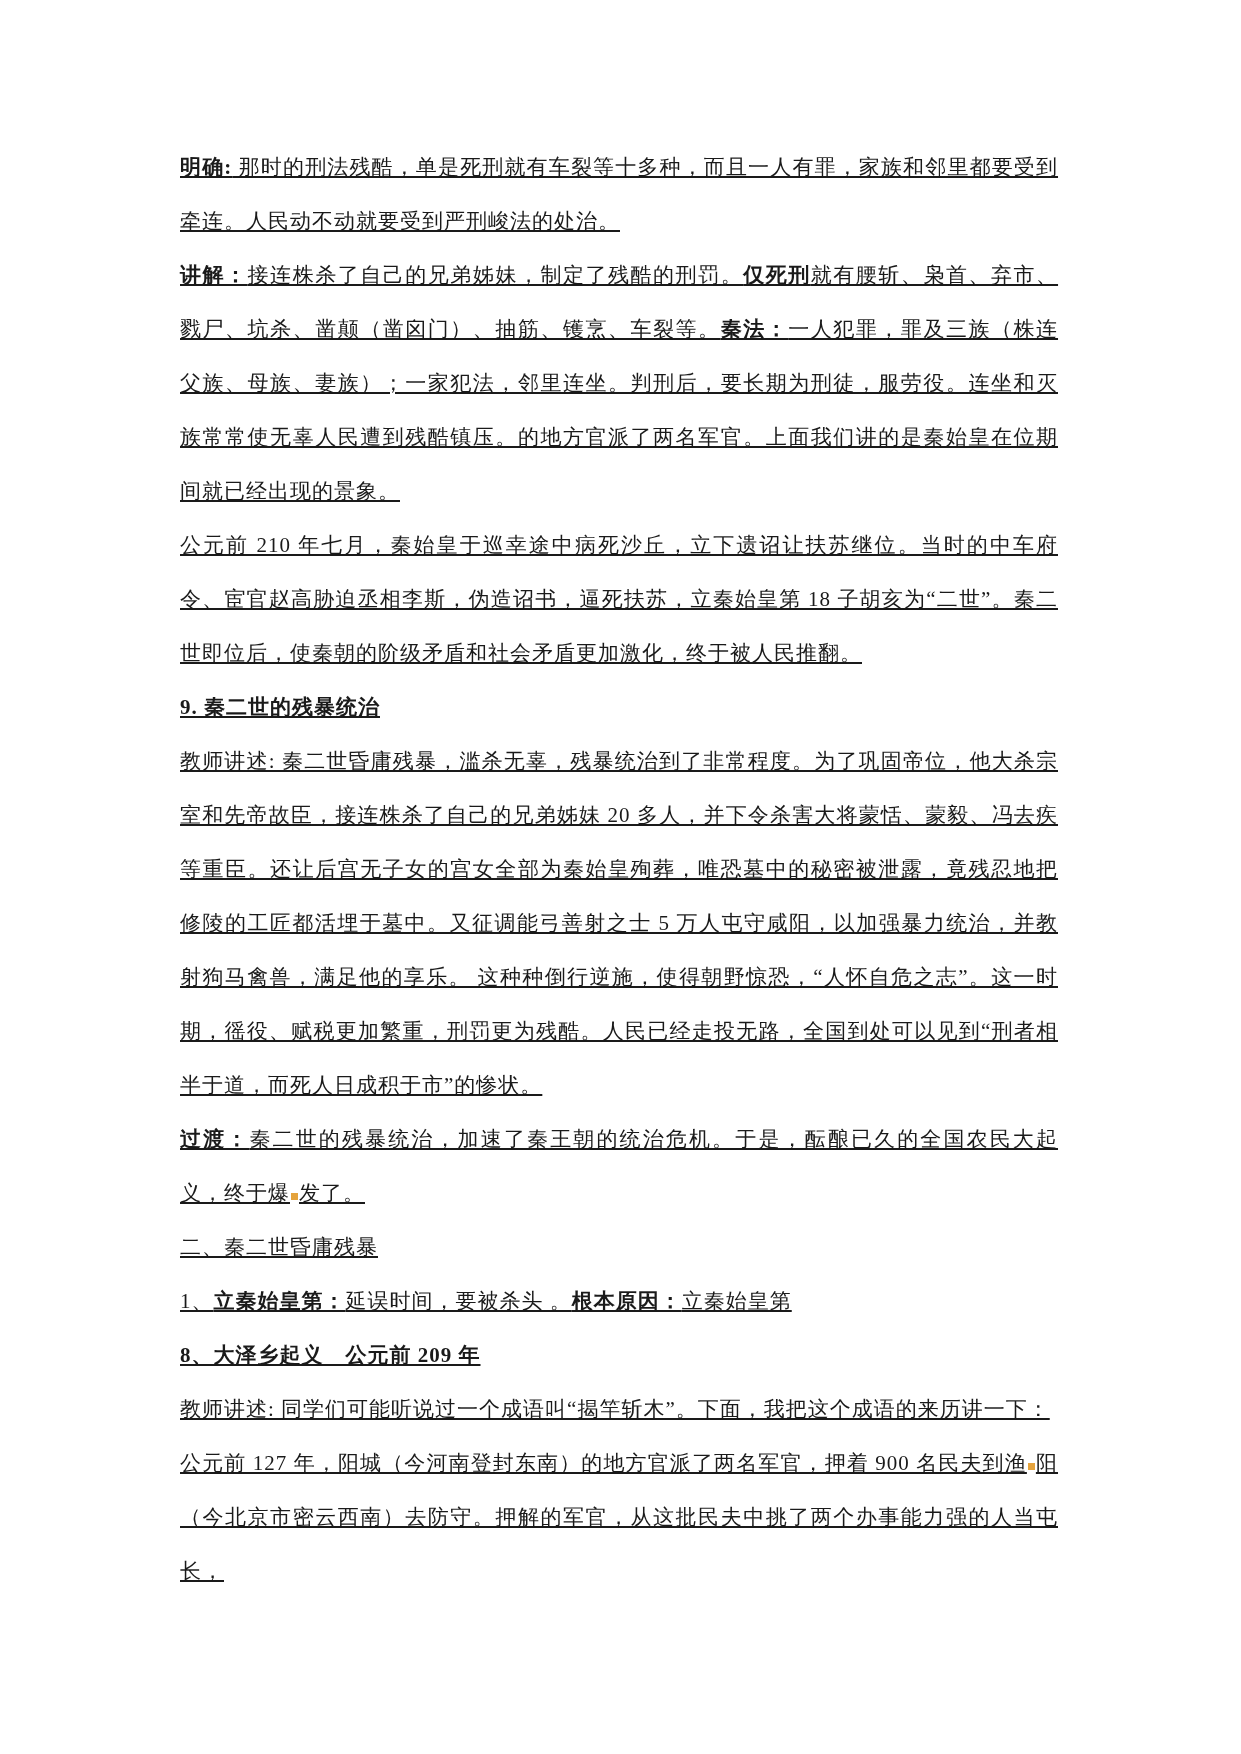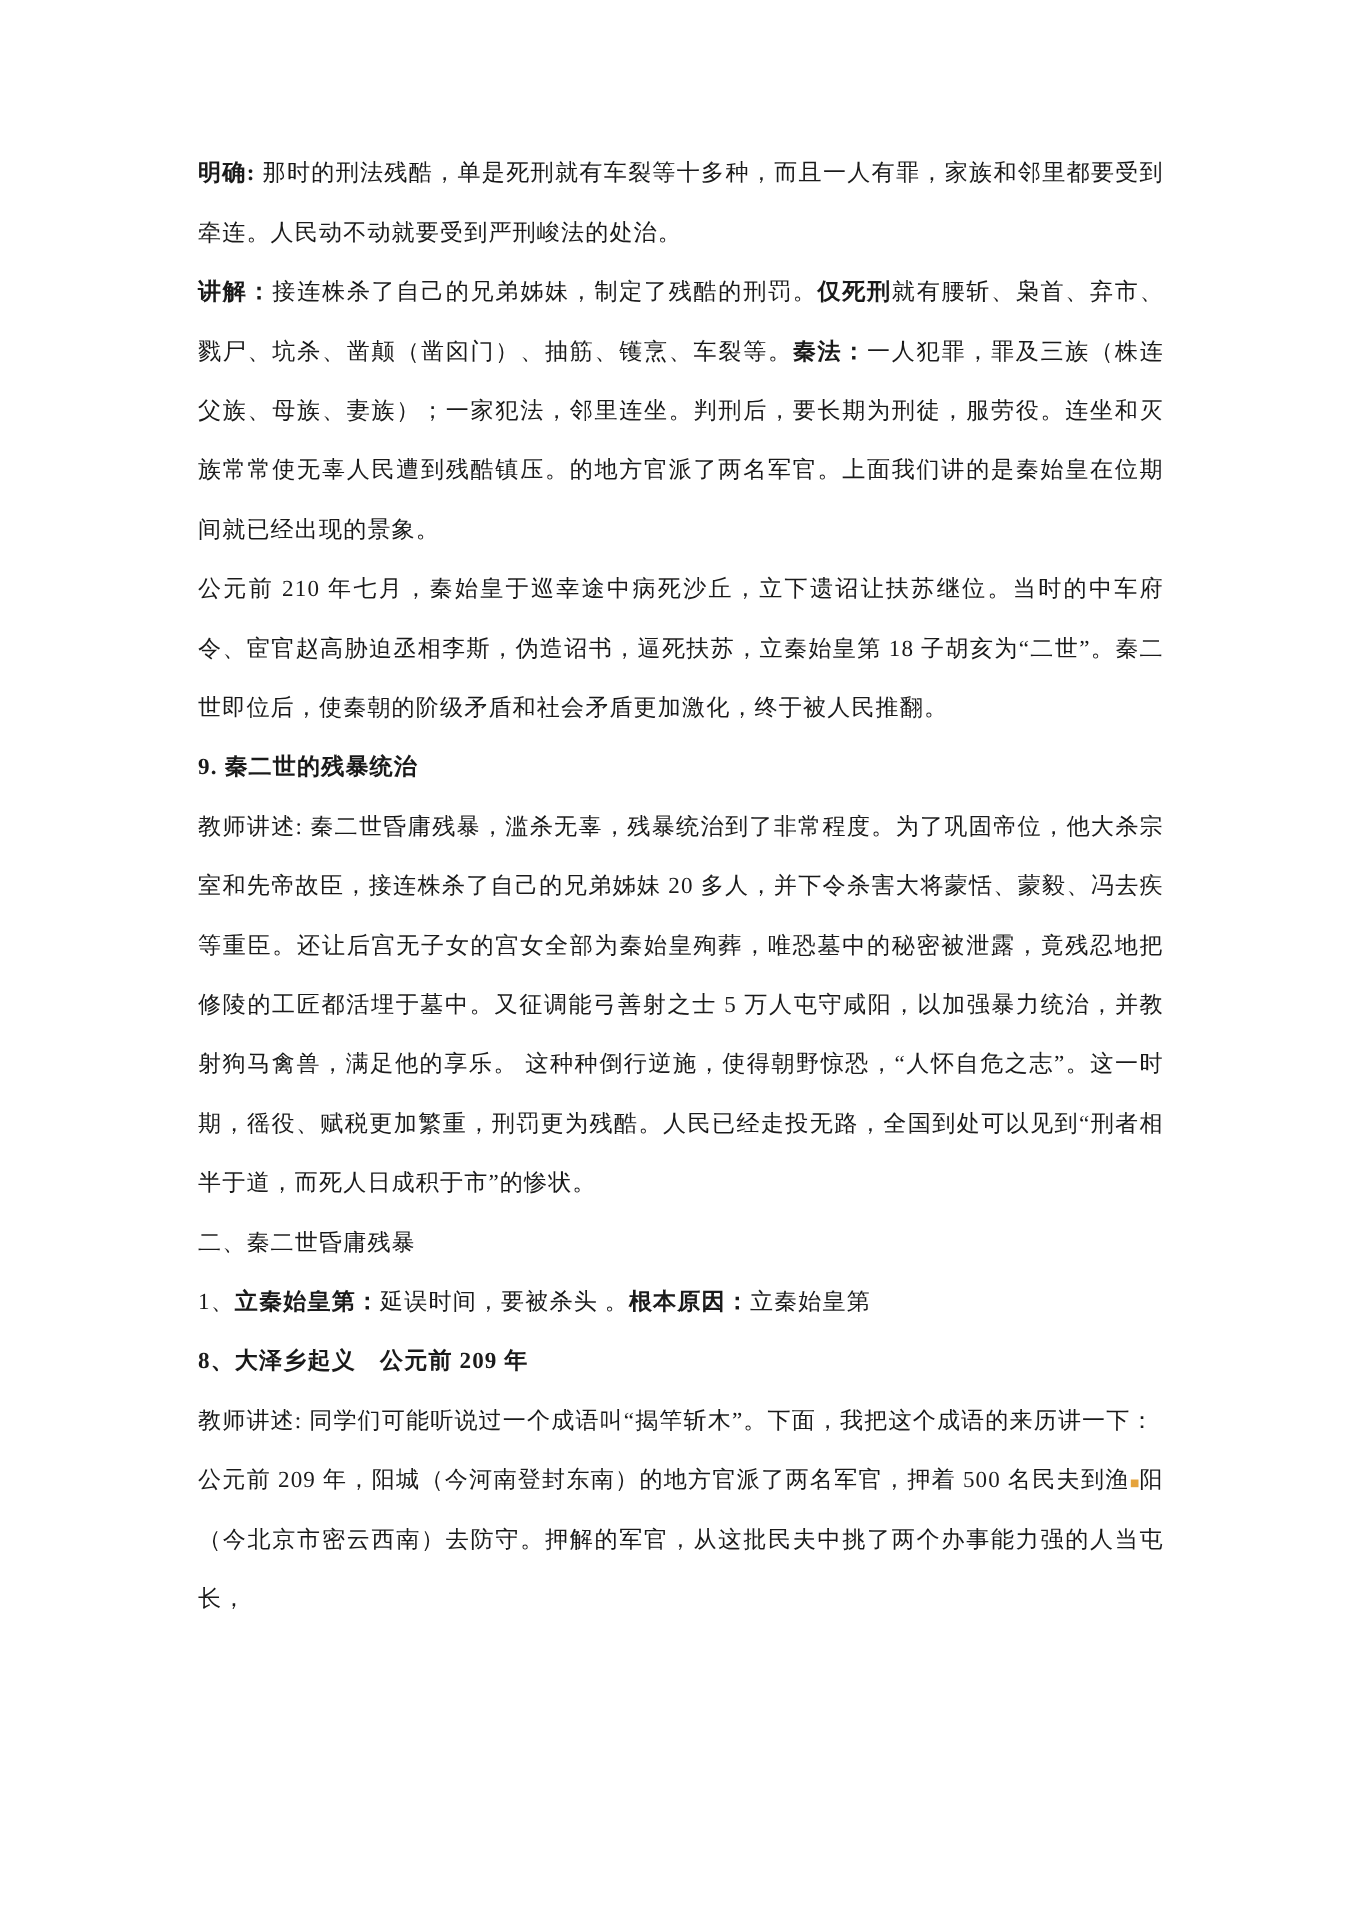--- a/index.html
+++ b/index.html
@@ -8,22 +8,23 @@
     height: 1754px;
     background: #ffffff;
     position: relative;
     font-family: "Liberation Serif", "DejaVu Serif", serif;
     color: #1a1a1a;
     overflow: hidden;
   }
   .doc {
     position: absolute;
     left: 180px;
-    top: 130px;
+    top: 140px;
     width: 878px;
+    text-decoration: underline;
   }
   .doc p {
     margin: 0;
     font-size: 21px;
     line-height: 54px;
     letter-spacing: 1px;
     text-align: justify;
     text-justify: inter-character;
     word-break: break-all;
   }
@@ -45,25 +46,26 @@
   <p><span class="b">明确:</span><span> 那时的刑法残酷，单是死刑就有车裂等十多种，而且一人有罪，家族和邻里都要受到牵连。人民动不动就要受到严刑峻法的处治。</span></p>
 
   <p><span class="b">讲解：</span><span>接连株杀了自己的兄弟姊妹，制定了残酷的刑罚。</span><span class="b">仅死刑</span><span>就有腰斩、枭首、弃市、戮尸、坑杀、凿颠（凿囟门）、抽筋、镬烹、车裂等。</span><span class="b">秦法：</span><span>一人犯罪，罪及三族（株连父族、母族、妻族）；一家犯法，邻里连坐。判刑后，要长期为刑徒，服劳役。连坐和灭族常常使无辜人民遭到残酷镇压。的地方官派了两名军官。上面我们讲的是秦始皇在位期间就已经出现的景象。</span></p>
 
   <p><span>公元前 210 年七月，秦始皇于巡幸途中病死沙丘，立下遗诏让扶苏继位。当时的中车府令、宦官赵高胁迫丞相李斯，伪造诏书，逼死扶苏，立秦始皇第 18 子胡亥为“二世”。秦二世即位后，使秦朝的阶级矛盾和社会矛盾更加激化，终于被人民推翻。</span></p>
 
   <p><span class="b">9. 秦二世的残暴统治</span></p>
 
   <p><span>教师讲述: 秦二世昏庸残暴，滥杀无辜，残暴统治到了非常程度。为了巩固帝位，他大杀宗室和先帝故臣，接连株杀了自己的兄弟姊妹 20 多人，并下令杀害大将蒙恬、蒙毅、冯去疾等重臣。还让后宫无子女的宫女全部为秦始皇殉葬，唯恐墓中的秘密被泄露，竟残忍地把修陵的工匠都活埋于墓中。又征调能弓善射之士 5 万人屯守咸阳，以加强暴力统治，并教射狗马禽兽，满足他的享乐。 这种种倒行逆施，使得朝野惊恐，“人怀自危之志”。这一时期，徭役、赋税更加繁重，刑罚更为残酷。人民已经走投无路，全国到处可以见到“刑者相半于道，而死人日成积于市”的惨状。</span></p>
 
+  <p><span class="b">过渡：</span><span>秦二世的残暴统治，加速了秦王朝的统治危机。于是，酝酿已久的全国农民大起义，终于爆</span><span class="mark"></span><span>发了。</span></p>
 
   <p><span>二、秦二世昏庸残暴</span></p>
 
 
   <p><span>1、</span><span class="b">立秦始皇第：</span><span>延误时间，要被杀头 。</span><span class="b">根本原因：</span><span>立秦始皇第</span></p>
 
   <p><span class="b">8、大泽乡起义　公元前 209 年</span></p>
 
   <p><span>教师讲述: 同学们可能听说过一个成语叫“揭竿斩木”。下面，我把这个成语的来历讲一下：</span></p>
 
-  <p><span>公元前 209 年，阳城（今河南登封东南）的地方官派了两名军官，押着 500 名民夫到渔</span><span class="mark"></span><span>阳（今北京市密云西南）去防守。押解的军官，从这批民夫中挑了两个办事能力强的人当屯长，</span></p>
+  <p><span>公元前 127 年，阳城（今河南登封东南）的地方官派了两名军官，押着 900 名民夫到渔</span><span class="mark"></span><span>阳（今北京市密云西南）去防守。押解的军官，从这批民夫中挑了两个办事能力强的人当屯长，</span></p>
 
 </div>
 
 </body></html>

